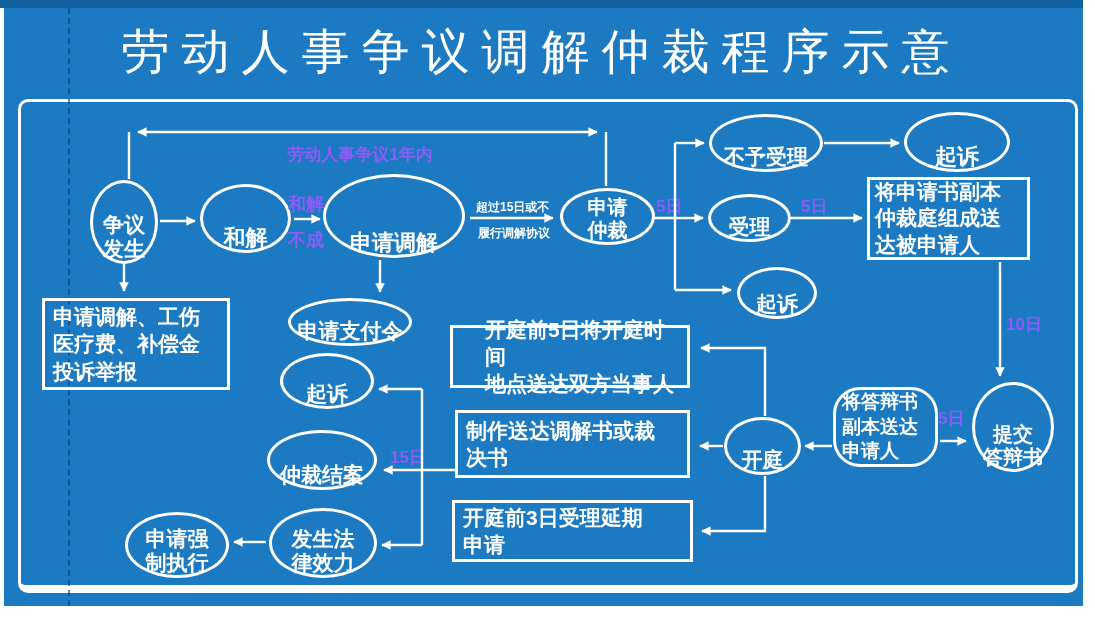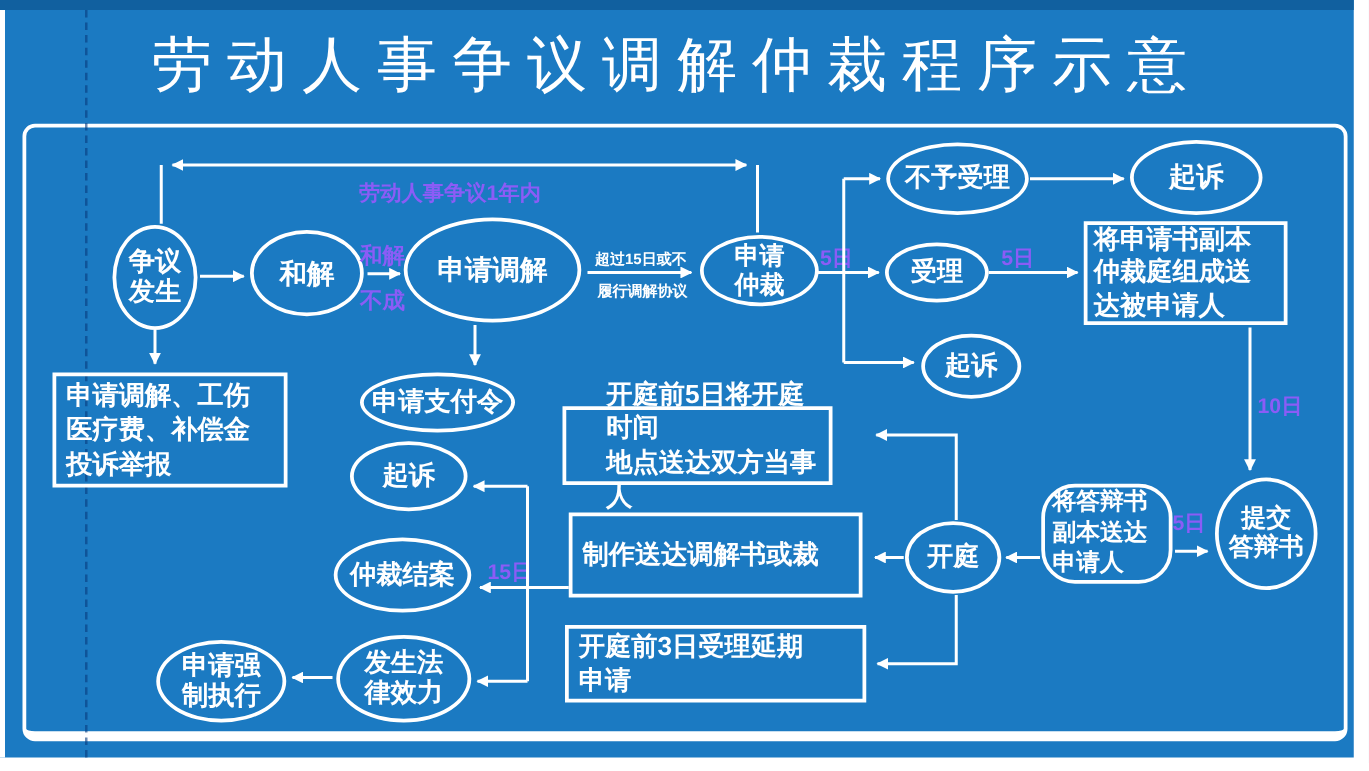--- a/index.html
+++ b/index.html
@@ -9,21 +9,21 @@
   #topband{position:absolute;left:0;top:0;width:1083px;height:8px;background:#11609f;}
   #leftsliver{position:absolute;left:0;top:8px;width:4px;height:598px;background:#ffffff;}
   #dashline{position:absolute;left:68px;top:8px;width:0;height:598px;
             border-left:2px dashed rgba(9,58,125,0.6);}
   .title{position:absolute;top:20px;left:0;width:1083px;text-align:center;color:#fff;
          font-size:48px;font-weight:normal;letter-spacing:12px;
          font-family:"Liberation Serif",serif;white-space:nowrap;}
   .panel{position:absolute;left:18px;top:99px;width:1054px;height:483px;
          border:3px solid #fff;border-bottom-width:8px;border-radius:10px;}
   .node{position:absolute;border:3px solid #fff;border-radius:50%;display:flex;
-        flex-direction:column;align-items:center;justify-content:center;color:#fff;
+        flex-direction:column;align-items:center;justify-content:flex-end;color:#fff;
         font-weight:bold;text-align:center;line-height:1.15;font-size:22px;box-sizing:border-box;}
   .box{position:absolute;border:3px solid #fff;color:#fff;font-weight:bold;
        display:flex;flex-direction:column;justify-content:center;padding:2px 8px;
        font-size:21px;line-height:1.3;box-sizing:border-box;text-align:left;}
   .lbl{position:absolute;color:#8b5cf6;font-weight:bold;font-size:17px;white-space:nowrap;}
   .lbl-sm{position:absolute;color:#fff;font-weight:bold;font-size:12px;white-space:nowrap;}
   svg#wires{position:absolute;left:0;top:0;pointer-events:none;}
   svg#wires .w{stroke:#fff;stroke-width:2.4;fill:none;}
 </style>
 </head>
@@ -87,27 +87,28 @@
   <div class="box" style="left:833px;top:387px;width:105px;height:80px;font-size:19px;line-height:1.3;padding:2px 6px;border-radius:27px;">
     <span>将答辩书</span>
     <span>副本送达</span>
     <span>申请人</span>
   </div>
 
   <div class="node" style="left:724px;top:417px;width:77px;height:58px;font-size:21px;">
     <span>开庭</span>
   </div>
 
-  <div class="box" style="left:450px;top:325px;width:216px;height:63px;padding-left:32px;">
+  <div class="box" style="left:450px;top:325px;width:240px;height:63px;padding-left:32px;">
     <span>开庭前5日将开庭时间</span>
     <span>地点送达双方当事人</span>
   </div>
 
   <div class="box" style="left:455px;top:410px;width:235px;height:68px;">
     <span>制作送达调解书或裁</span>
+    <span>决书</span>
   </div>
 
   <div class="box" style="left:452px;top:500px;width:241px;height:62px;">
     <span>开庭前3日受理延期</span>
     <span>申请</span>
   </div>
 
   <div class="box" style="left:42px;top:298px;width:188px;height:92px;font-size:21px;">
     <span>申请调解、工伤</span>
     <span>医疗费、补偿金</span>

